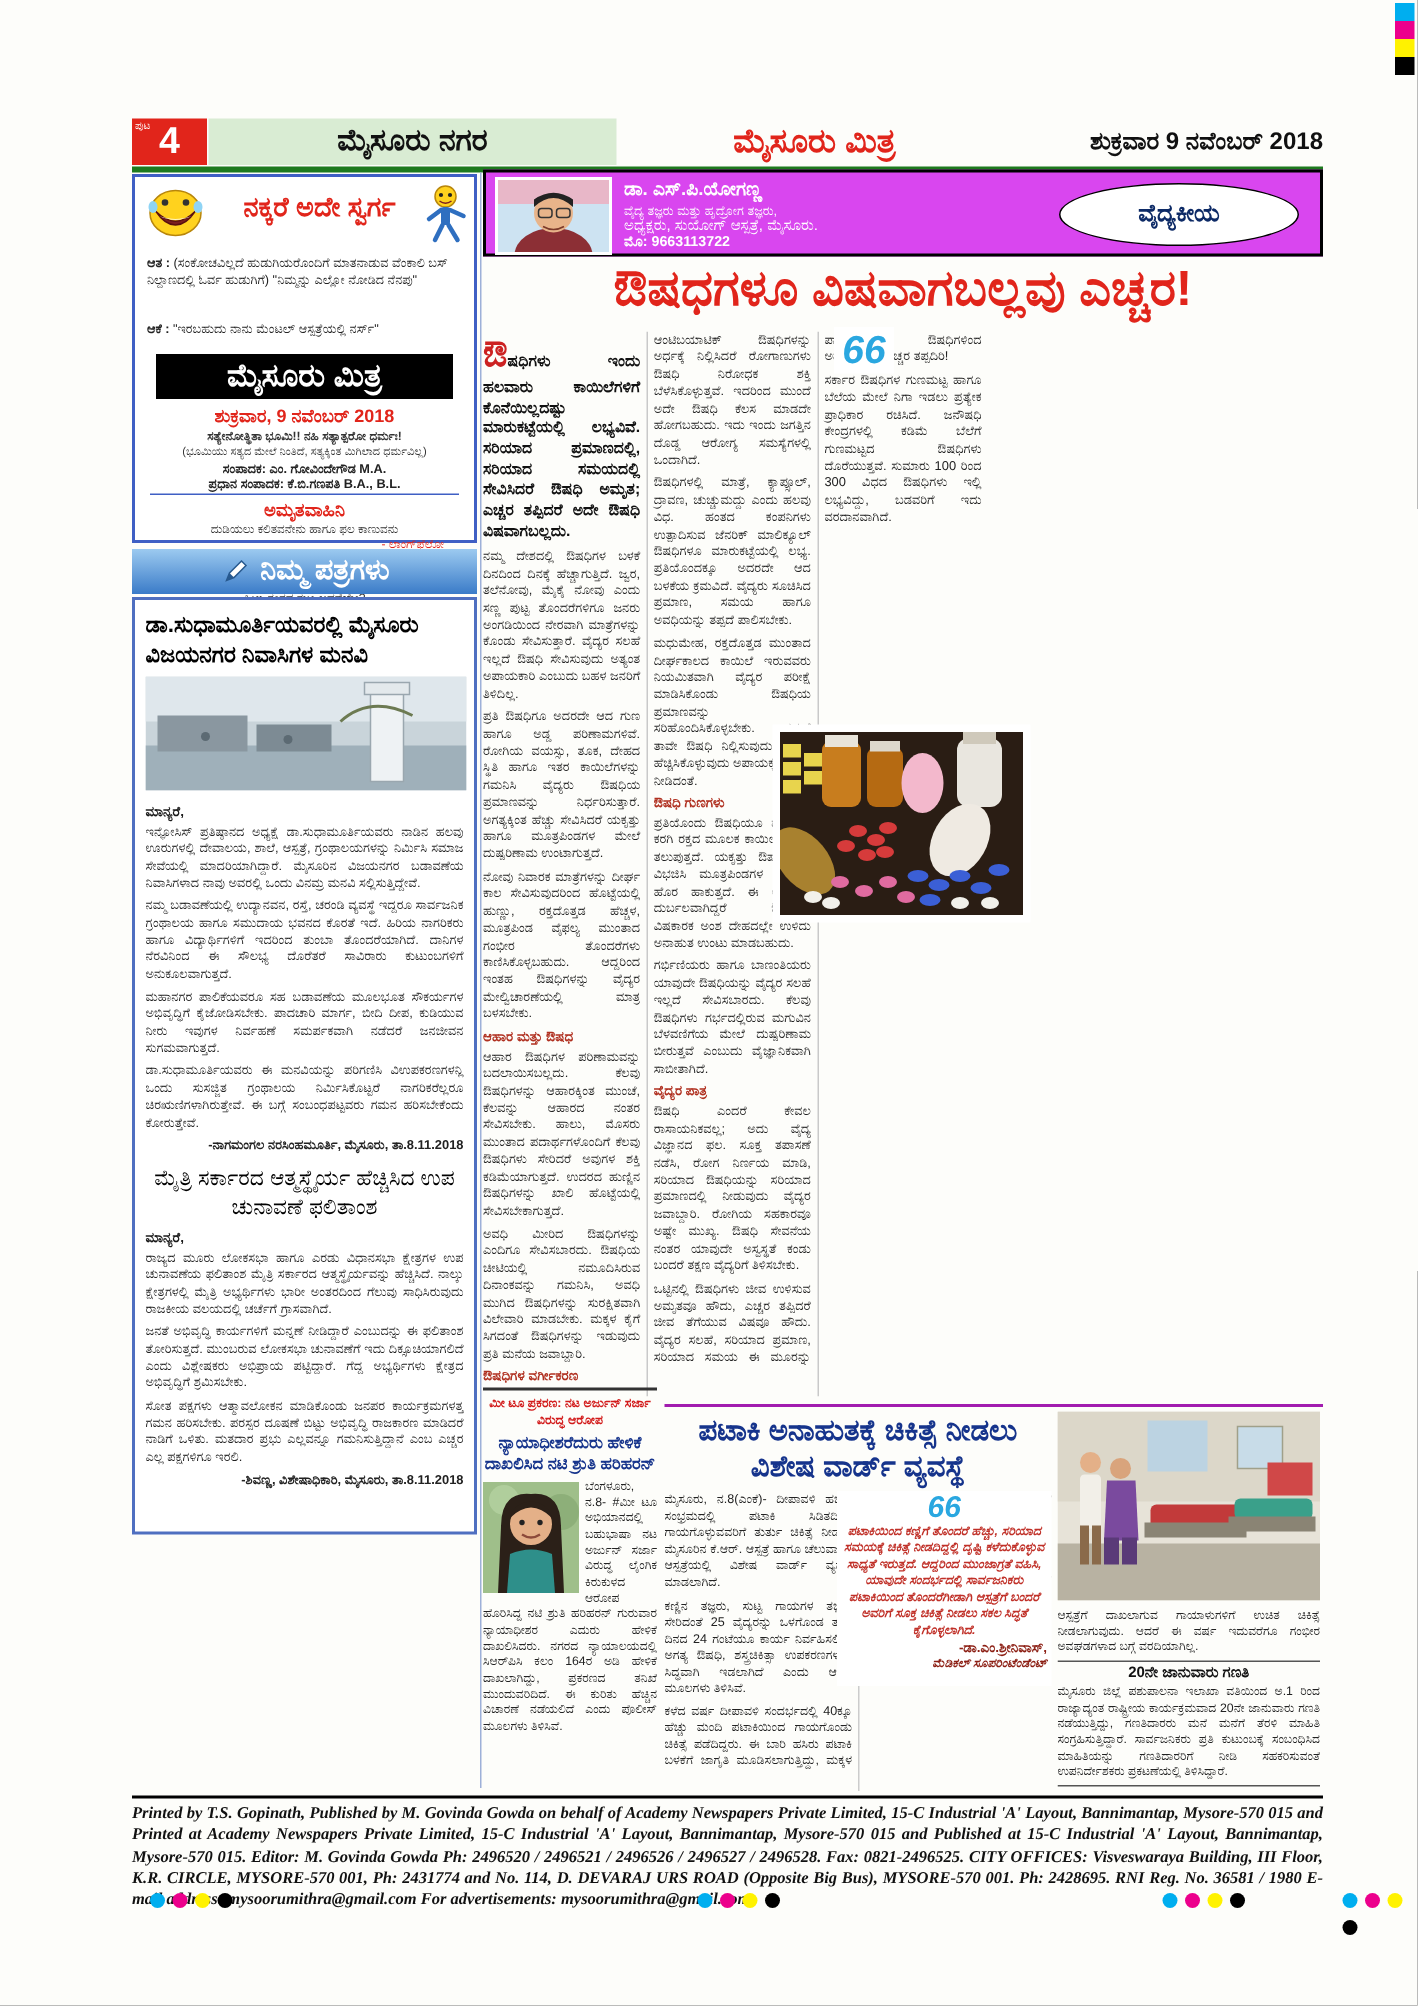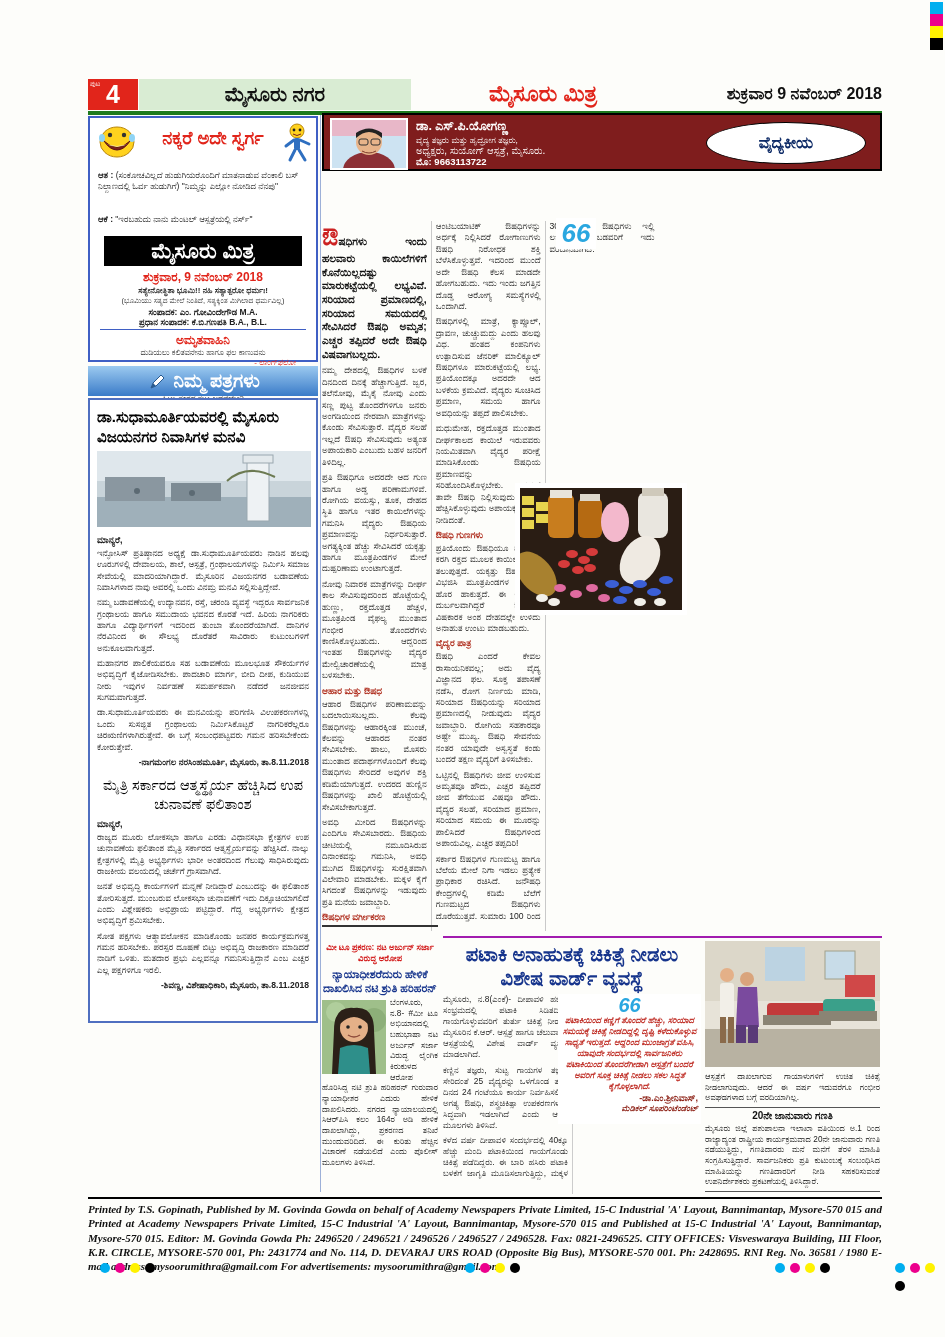--- a/index.html
+++ b/index.html
@@ -42,41 +42,41 @@
   #lbanner{left:88px;top:366px;width:230px;height:30px;background:linear-gradient(180deg,#9ccaf0,#3a7bc8);
            text-align:center;color:#fff;font-size:19px;font-weight:bold;line-height:30px;}
   #lbanner svg{vertical-align:middle;margin:0 3px;}
   #lbox{left:88px;top:398px;width:230px;height:625px;border:2px solid #4f6fc0;box-sizing:border-box;background:#fff;padding:5px 7px;overflow:hidden;}
   .l-title{font-size:15px;font-weight:bold;line-height:1.3;color:#000;margin:2px 0 5px 0;}
   .l-title2{font-size:14.5px;font-weight:normal;line-height:1.35;color:#000;text-align:center;margin:8px 0 3px 0;}
   .l-sal{font-size:9px;font-weight:bold;margin:4px 0 2px 0;}
   .l-body p{font-size:8.6px;line-height:1.32;text-align:justify;margin:0 0 4px 0;color:#222;}
   .l-sig{font-size:8.6px;font-weight:bold;text-align:right;color:#222;margin:2px 0 4px 0;}
   
-  #docbar{left:322px;top:113px;width:560px;height:58px;background:#7f1d1d;border:2px solid #000;box-sizing:border-box;}
+  #docbar{left:322px;top:113px;width:560px;height:58px;background:#d946ef;border:2px solid #000;box-sizing:border-box;}
   #docphoto{position:absolute;left:6px;top:3px;width:74px;height:48px;border:2px solid #fff;}
   .doctxt{position:absolute;left:92px;color:#fff;}
   #doc-name{top:4px;font-size:12.5px;font-weight:bold;}
   #doc-c1{top:20px;font-size:8.5px;}
   #doc-c2{top:30px;font-size:10px;}
   #doc-ph{top:41px;font-size:9.5px;font-weight:bold;}
   #medtag{position:absolute;right:14px;top:7px;width:158px;height:40px;background:#fff;border:1px solid #000;border-radius:50%;
           text-align:center;color:#0d2a66;font-size:16px;font-weight:bold;line-height:40px;}
   #med-headline{left:322px;top:173px;width:560px;height:44px;text-align:center;color:#e1251b;font-size:33px;font-weight:bold;}
   #med-body{left:322px;top:221px;width:560px;height:710px;column-count:5;column-gap:9px;column-fill:auto;
             column-rule:1px solid #c9c9c9;overflow:hidden;}
   #med-body p{font-size:8.6px;line-height:1.33;text-align:justify;margin:0 0 4px 0;color:#222;}
   #med-body p.lead{font-size:10.5px;font-weight:bold;line-height:1.3;color:#111;}
   #med-body p.lead::first-letter{font-size:24px;color:#cc2222;font-weight:bold;}
   #med-body h5{font-size:9px;color:#b03020;margin:2px 0;}
   #pillsimg{left:520px;top:488px;width:162px;height:122px;box-shadow:0 0 0 5px #fff;}
   #quote66{left:556px;top:218px;width:40px;background:#fff;color:#2aa7e0;font-size:26px;font-weight:bold;font-style:italic;text-align:center;}
   
   #metoo{left:322px;top:925px;width:116px;height:270px;border-top:2px solid #333;padding-top:3px;box-sizing:border-box;overflow:hidden;}
-  #metoo .kick{font-size:8.3px;font-weight:bold;color:#d21a1a;text-align:center;line-height:1.3;margin-top:12px;}
+  #metoo .kick{font-size:8.3px;font-weight:bold;color:#d21a1a;text-align:center;line-height:1.3;}
   #metoo .hl{font-size:11px;font-weight:bold;color:#16348c;text-align:center;line-height:1.3;margin:3px 0;}
   #metoo .body{font-size:8.2px;line-height:1.3;text-align:justify;color:#222;}
   #metoo .photo{float:left;width:64px;height:74px;margin:2px 4px 2px 0;}
   #fire{left:443px;top:936px;width:439px;height:259px;border-top:2px solid #a21caf;box-sizing:border-box;overflow:hidden;}
   #fire-hl{position:absolute;left:0;top:4px;width:258px;text-align:center;color:#16348c;font-size:19.5px;font-weight:bold;line-height:1.25;}
   #hospimg{position:absolute;left:262px;top:3px;width:175px;height:126px;}
   #fire-body{position:absolute;left:0;top:56px;width:258px;height:200px;column-count:2;column-gap:8px;column-fill:auto;column-rule:1px solid #ccc;overflow:hidden;}
   #fire-body p{font-size:8.4px;line-height:1.32;text-align:justify;margin:0 0 4px 0;color:#222;}
   #firequote{position:absolute;left:115px;top:56px;width:143px;height:130px;background:#fff;padding:1px 3px;box-sizing:border-box;}
   #firequote .q66{text-align:center;color:#2aa7e0;font-size:20px;font-weight:bold;font-style:italic;line-height:1;}
@@ -214,34 +214,36 @@
       <rect x="27" y="19" width="9" height="6" rx="2" fill="none" stroke="#333"></rect>
       <rect x="39" y="19" width="9" height="6" rx="2" fill="none" stroke="#333"></rect>
       <path d="M30 31 Q37 35 44 31" stroke="#7c3a2a" fill="none"></path>
     </svg>
     <div class="doctxt" id="doc-name">ಡಾ. ಎಸ್.ಪಿ.ಯೋಗಣ್ಣ</div>
     <div class="doctxt" id="doc-c1">ವೈದ್ಯ ತಜ್ಞರು ಮತ್ತು ಹೃದ್ರೋಗ ತಜ್ಞರು,</div>
     <div class="doctxt" id="doc-c2">ಅಧ್ಯಕ್ಷರು, ಸುಯೋಗ್ ಆಸ್ಪತ್ರೆ, ಮೈಸೂರು.</div>
     <div class="doctxt" id="doc-ph">ಮೊ: 9663113722</div>
     <div id="medtag">ವೈದ್ಯಕೀಯ</div>
   </div>
+  <div class="abs" id="med-headline">ಔಷಧಗಳೂ ವಿಷವಾಗಬಲ್ಲವು ಎಚ್ಚರ!</div>
   <div class="abs" id="med-body">
       <p class="lead">ಔಷಧಿಗಳು ಇಂದು ಹಲವಾರು ಕಾಯಿಲೆಗಳಿಗೆ ಕೊನೆಯಿಲ್ಲದಷ್ಟು ಮಾರುಕಟ್ಟೆಯಲ್ಲಿ ಲಭ್ಯವಿವೆ. ಸರಿಯಾದ ಪ್ರಮಾಣದಲ್ಲಿ, ಸರಿಯಾದ ಸಮಯದಲ್ಲಿ ಸೇವಿಸಿದರೆ ಔಷಧಿ ಅಮೃತ; ಎಚ್ಚರ ತಪ್ಪಿದರೆ ಅದೇ ಔಷಧಿ ವಿಷವಾಗಬಲ್ಲದು.</p>
       <p>ನಮ್ಮ ದೇಶದಲ್ಲಿ ಔಷಧಿಗಳ ಬಳಕೆ ದಿನದಿಂದ ದಿನಕ್ಕೆ ಹೆಚ್ಚಾಗುತ್ತಿದೆ. ಜ್ವರ, ತಲೆನೋವು, ಮೈಕೈ ನೋವು ಎಂದು ಸಣ್ಣ ಪುಟ್ಟ ತೊಂದರೆಗಳಿಗೂ ಜನರು ಅಂಗಡಿಯಿಂದ ನೇರವಾಗಿ ಮಾತ್ರೆಗಳನ್ನು ಕೊಂಡು ಸೇವಿಸುತ್ತಾರೆ. ವೈದ್ಯರ ಸಲಹೆ ಇಲ್ಲದೆ ಔಷಧಿ ಸೇವಿಸುವುದು ಅತ್ಯಂತ ಅಪಾಯಕಾರಿ ಎಂಬುದು ಬಹಳ ಜನರಿಗೆ ತಿಳಿದಿಲ್ಲ.</p>
       <p>ಪ್ರತಿ ಔಷಧಿಗೂ ಅದರದೇ ಆದ ಗುಣ ಹಾಗೂ ಅಡ್ಡ ಪರಿಣಾಮಗಳಿವೆ. ರೋಗಿಯ ವಯಸ್ಸು, ತೂಕ, ದೇಹದ ಸ್ಥಿತಿ ಹಾಗೂ ಇತರ ಕಾಯಿಲೆಗಳನ್ನು ಗಮನಿಸಿ ವೈದ್ಯರು ಔಷಧಿಯ ಪ್ರಮಾಣವನ್ನು ನಿರ್ಧರಿಸುತ್ತಾರೆ. ಅಗತ್ಯಕ್ಕಿಂತ ಹೆಚ್ಚು ಸೇವಿಸಿದರೆ ಯಕೃತ್ತು ಹಾಗೂ ಮೂತ್ರಪಿಂಡಗಳ ಮೇಲೆ ದುಷ್ಪರಿಣಾಮ ಉಂಟಾಗುತ್ತದೆ.</p>
       <p>ನೋವು ನಿವಾರಕ ಮಾತ್ರೆಗಳನ್ನು ದೀರ್ಘ ಕಾಲ ಸೇವಿಸುವುದರಿಂದ ಹೊಟ್ಟೆಯಲ್ಲಿ ಹುಣ್ಣು, ರಕ್ತದೊತ್ತಡ ಹೆಚ್ಚಳ, ಮೂತ್ರಪಿಂಡ ವೈಫಲ್ಯ ಮುಂತಾದ ಗಂಭೀರ ತೊಂದರೆಗಳು ಕಾಣಿಸಿಕೊಳ್ಳಬಹುದು. ಆದ್ದರಿಂದ ಇಂತಹ ಔಷಧಿಗಳನ್ನು ವೈದ್ಯರ ಮೇಲ್ವಿಚಾರಣೆಯಲ್ಲಿ ಮಾತ್ರ ಬಳಸಬೇಕು.</p>
       <h5>ಆಹಾರ ಮತ್ತು ಔಷಧ</h5>
       <p>ಆಹಾರ ಔಷಧಿಗಳ ಪರಿಣಾಮವನ್ನು ಬದಲಾಯಿಸಬಲ್ಲದು. ಕೆಲವು ಔಷಧಿಗಳನ್ನು ಆಹಾರಕ್ಕಿಂತ ಮುಂಚೆ, ಕೆಲವನ್ನು ಆಹಾರದ ನಂತರ ಸೇವಿಸಬೇಕು. ಹಾಲು, ಮೊಸರು ಮುಂತಾದ ಪದಾರ್ಥಗಳೊಂದಿಗೆ ಕೆಲವು ಔಷಧಿಗಳು ಸೇರಿದರೆ ಅವುಗಳ ಶಕ್ತಿ ಕಡಿಮೆಯಾಗುತ್ತದೆ. ಉದರದ ಹುಣ್ಣಿನ ಔಷಧಿಗಳನ್ನು ಖಾಲಿ ಹೊಟ್ಟೆಯಲ್ಲಿ ಸೇವಿಸಬೇಕಾಗುತ್ತದೆ.</p>
       <p>ಅವಧಿ ಮೀರಿದ ಔಷಧಿಗಳನ್ನು ಎಂದಿಗೂ ಸೇವಿಸಬಾರದು. ಔಷಧಿಯ ಚೀಟಿಯಲ್ಲಿ ನಮೂದಿಸಿರುವ ದಿನಾಂಕವನ್ನು ಗಮನಿಸಿ, ಅವಧಿ ಮುಗಿದ ಔಷಧಿಗಳನ್ನು ಸುರಕ್ಷಿತವಾಗಿ ವಿಲೇವಾರಿ ಮಾಡಬೇಕು. ಮಕ್ಕಳ ಕೈಗೆ ಸಿಗದಂತೆ ಔಷಧಿಗಳನ್ನು ಇಡುವುದು ಪ್ರತಿ ಮನೆಯ ಜವಾಬ್ದಾರಿ.</p>
       <h5>ಔಷಧಿಗಳ ವರ್ಗೀಕರಣ</h5>
       <p>ಆಂಟಿಬಯಾಟಿಕ್ ಔಷಧಿಗಳನ್ನು ಅರ್ಧಕ್ಕೆ ನಿಲ್ಲಿಸಿದರೆ ರೋಗಾಣುಗಳು ಔಷಧಿ ನಿರೋಧಕ ಶಕ್ತಿ ಬೆಳೆಸಿಕೊಳ್ಳುತ್ತವೆ. ಇದರಿಂದ ಮುಂದೆ ಅದೇ ಔಷಧಿ ಕೆಲಸ ಮಾಡದೇ ಹೋಗಬಹುದು. ಇದು ಇಂದು ಜಗತ್ತಿನ ದೊಡ್ಡ ಆರೋಗ್ಯ ಸಮಸ್ಯೆಗಳಲ್ಲಿ ಒಂದಾಗಿದೆ.</p>
       <p>ಔಷಧಿಗಳಲ್ಲಿ ಮಾತ್ರೆ, ಕ್ಯಾಪ್ಸೂಲ್, ದ್ರಾವಣ, ಚುಚ್ಚುಮದ್ದು ಎಂದು ಹಲವು ವಿಧ. ಹಂತದ ಕಂಪನಿಗಳು ಉತ್ಪಾದಿಸುವ ಜೆನರಿಕ್ ಮಾಲಿಕ್ಯೂಲ್ ಔಷಧಿಗಳೂ ಮಾರುಕಟ್ಟೆಯಲ್ಲಿ ಲಭ್ಯ. ಪ್ರತಿಯೊಂದಕ್ಕೂ ಅದರದೇ ಆದ ಬಳಕೆಯ ಕ್ರಮವಿದೆ. ವೈದ್ಯರು ಸೂಚಿಸಿದ ಪ್ರಮಾಣ, ಸಮಯ ಹಾಗೂ ಅವಧಿಯನ್ನು ತಪ್ಪದೆ ಪಾಲಿಸಬೇಕು.</p>
       <p>ಮಧುಮೇಹ, ರಕ್ತದೊತ್ತಡ ಮುಂತಾದ ದೀರ್ಘಕಾಲದ ಕಾಯಿಲೆ ಇರುವವರು ನಿಯಮಿತವಾಗಿ ವೈದ್ಯರ ಪರೀಕ್ಷೆ ಮಾಡಿಸಿಕೊಂಡು ಔಷಧಿಯ ಪ್ರಮಾಣವನ್ನು ಸರಿಹೊಂದಿಸಿಕೊಳ್ಳಬೇಕು. ತಮಗೆ ತಾವೇ ಔಷಧಿ ನಿಲ್ಲಿಸುವುದು ಅಥವಾ ಹೆಚ್ಚಿಸಿಕೊಳ್ಳುವುದು ಅಪಾಯಕ್ಕೆ ಆಹ್ವಾನ ನೀಡಿದಂತೆ.</p>
       <h5>ಔಷಧಿ ಗುಣಗಳು</h5>
       <p>ಪ್ರತಿಯೊಂದು ಔಷಧಿಯೂ ದೇಹದಲ್ಲಿ ಕರಗಿ ರಕ್ತದ ಮೂಲಕ ಕಾಯಿಲೆಯ ಸ್ಥಳ ತಲುಪುತ್ತದೆ. ಯಕೃತ್ತು ಔಷಧಿಯನ್ನು ವಿಭಜಿಸಿ ಮೂತ್ರಪಿಂಡಗಳ ಮೂಲಕ ಹೊರ ಹಾಕುತ್ತದೆ. ಈ ಅಂಗಗಳು ದುರ್ಬಲವಾಗಿದ್ದರೆ ಔಷಧಿಯ ವಿಷಕಾರಕ ಅಂಶ ದೇಹದಲ್ಲೇ ಉಳಿದು ಅನಾಹುತ ಉಂಟು ಮಾಡಬಹುದು.</p>
+      <p>ಗರ್ಭಿಣಿಯರು ಹಾಗೂ ಬಾಣಂತಿಯರು ಯಾವುದೇ ಔಷಧಿಯನ್ನು ವೈದ್ಯರ ಸಲಹೆ ಇಲ್ಲದೆ ಸೇವಿಸಬಾರದು. ಕೆಲವು ಔಷಧಿಗಳು ಗರ್ಭದಲ್ಲಿರುವ ಮಗುವಿನ ಬೆಳವಣಿಗೆಯ ಮೇಲೆ ದುಷ್ಪರಿಣಾಮ ಬೀರುತ್ತವೆ ಎಂಬುದು ವೈಜ್ಞಾನಿಕವಾಗಿ ಸಾಬೀತಾಗಿದೆ.</p>
       <h5>ವೈದ್ಯರ ಪಾತ್ರ</h5>
       <p>ಔಷಧಿ ಎಂದರೆ ಕೇವಲ ರಾಸಾಯನಿಕವಲ್ಲ; ಅದು ವೈದ್ಯ ವಿಜ್ಞಾನದ ಫಲ. ಸೂಕ್ತ ತಪಾಸಣೆ ನಡೆಸಿ, ರೋಗ ನಿರ್ಣಯ ಮಾಡಿ, ಸರಿಯಾದ ಔಷಧಿಯನ್ನು ಸರಿಯಾದ ಪ್ರಮಾಣದಲ್ಲಿ ನೀಡುವುದು ವೈದ್ಯರ ಜವಾಬ್ದಾರಿ. ರೋಗಿಯ ಸಹಕಾರವೂ ಅಷ್ಟೇ ಮುಖ್ಯ. ಔಷಧಿ ಸೇವನೆಯ ನಂತರ ಯಾವುದೇ ಅಸ್ವಸ್ಥತೆ ಕಂಡು ಬಂದರೆ ತಕ್ಷಣ ವೈದ್ಯರಿಗೆ ತಿಳಿಸಬೇಕು.</p>
       <p>ಒಟ್ಟಿನಲ್ಲಿ ಔಷಧಿಗಳು ಜೀವ ಉಳಿಸುವ ಅಮೃತವೂ ಹೌದು, ಎಚ್ಚರ ತಪ್ಪಿದರೆ ಜೀವ ತೆಗೆಯುವ ವಿಷವೂ ಹೌದು. ವೈದ್ಯರ ಸಲಹೆ, ಸರಿಯಾದ ಪ್ರಮಾಣ, ಸರಿಯಾದ ಸಮಯ ಈ ಮೂರನ್ನು ಪಾಲಿಸಿದರೆ ಔಷಧಿಗಳಿಂದ ಅಪಾಯವಿಲ್ಲ. ಎಚ್ಚರ ತಪ್ಪದಿರಿ!</p>
       <p>ಸರ್ಕಾರ ಔಷಧಿಗಳ ಗುಣಮಟ್ಟ ಹಾಗೂ ಬೆಲೆಯ ಮೇಲೆ ನಿಗಾ ಇಡಲು ಪ್ರತ್ಯೇಕ ಪ್ರಾಧಿಕಾರ ರಚಿಸಿದೆ. ಜನೌಷಧಿ ಕೇಂದ್ರಗಳಲ್ಲಿ ಕಡಿಮೆ ಬೆಲೆಗೆ ಗುಣಮಟ್ಟದ ಔಷಧಿಗಳು ದೊರೆಯುತ್ತವೆ. ಸುಮಾರು 100 ರಿಂದ 300 ವಿಧದ ಔಷಧಿಗಳು ಇಲ್ಲಿ ಲಭ್ಯವಿದ್ದು, ಬಡವರಿಗೆ ಇದು ವರದಾನವಾಗಿದೆ.</p>
     </div>
   <div class="abs" id="quote66">66</div>
   <svg class="abs" id="pillsimg" viewBox="0 0 162 122">
     <rect width="162" height="122" fill="#2a1d14"></rect>
     <rect x="28" y="6" width="26" height="44" rx="6" fill="#c87d1e"></rect>
       <rect x="30" y="2" width="22" height="8" fill="#e8e4da"></rect>

